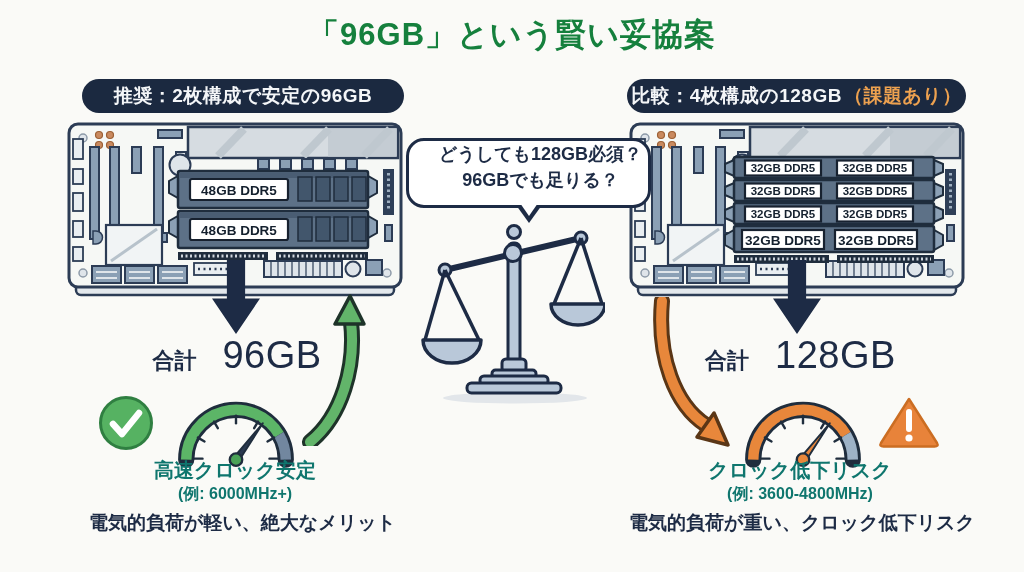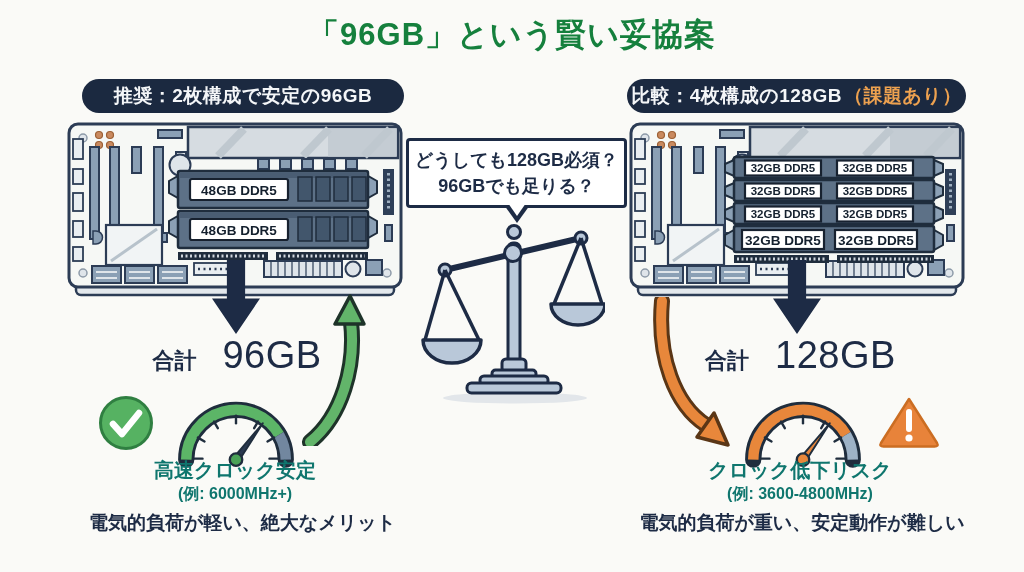--- a/index.html
+++ b/index.html
@@ -41,23 +41,23 @@
   .ram-clip{fill:#8ba0b5;stroke:#1f2d3d;stroke-width:2;}
   .ram-chip{fill:#42566c;stroke:#1f2d3d;stroke-width:1.5;}
   .ram-pins{fill:#1f2d3d;}
   .ram-pindash{stroke:#cfd6dd;stroke-width:3;stroke-dasharray:2 2.5;}
   .ram-labelbox{fill:#ffffff;stroke:#17212f;stroke-width:2.2;}
   .ram-label{font-family:"Liberation Sans","DejaVu Sans",sans-serif;font-weight:bold;fill:#14202e;}
   .cpu-line{stroke:#b7c2cb;stroke-width:3;}
 
   .bubble{
     position:absolute;left:406px;top:138px;width:215px;height:64px;
-    background:#ffffff;border:3.5px solid #1d2b45;border-radius:4px;
-    display:flex;flex-direction:column;align-items:center;justify-content:center;
-    font-size:18px;font-weight:bold;line-height:26px;color:#1d2b45;text-align:center;
+    background:#ffffff;border:3.5px solid #1d2b45;border-radius:18px;
+    display:flex;flex-direction:column;align-items:center;justify-content:flex-start;
+    font-size:18px;font-weight:bold;line-height:26px;color:#1d2b45;text-align:center;padding-left:24px;
   }
   .bubble::before{
     content:'';position:absolute;bottom:-18px;left:50%;transform:translateX(-50%);
     border:13px solid transparent;border-bottom:0;border-top:18px solid #1d2b45;
   }
   .bubble::after{
     content:'';position:absolute;bottom:-11px;left:50%;transform:translateX(-50%);
     border:9px solid transparent;border-bottom:0;border-top:13px solid #ffffff;
   }
 
@@ -343,16 +343,16 @@
   <div class="caption caption-left">
     <div class="cap-main">高速クロック安定</div>
     <div class="cap-sub">(例: 6000MHz+)</div>
   </div>
   <div class="caption caption-right">
     <div class="cap-main">クロック低下リスク</div>
     <div class="cap-sub">(例: 3600-4800MHz)</div>
   </div>
 
   <div class="note note-left">電気的負荷が軽い、絶大なメリット</div>
-  <div class="note note-right">電気的負荷が重い、安定動作が難しい</div>
+  <div class="note note-right">電気的負荷が重い、クロック低下リスク</div>
 
 
 </div>
 
 </body></html>

